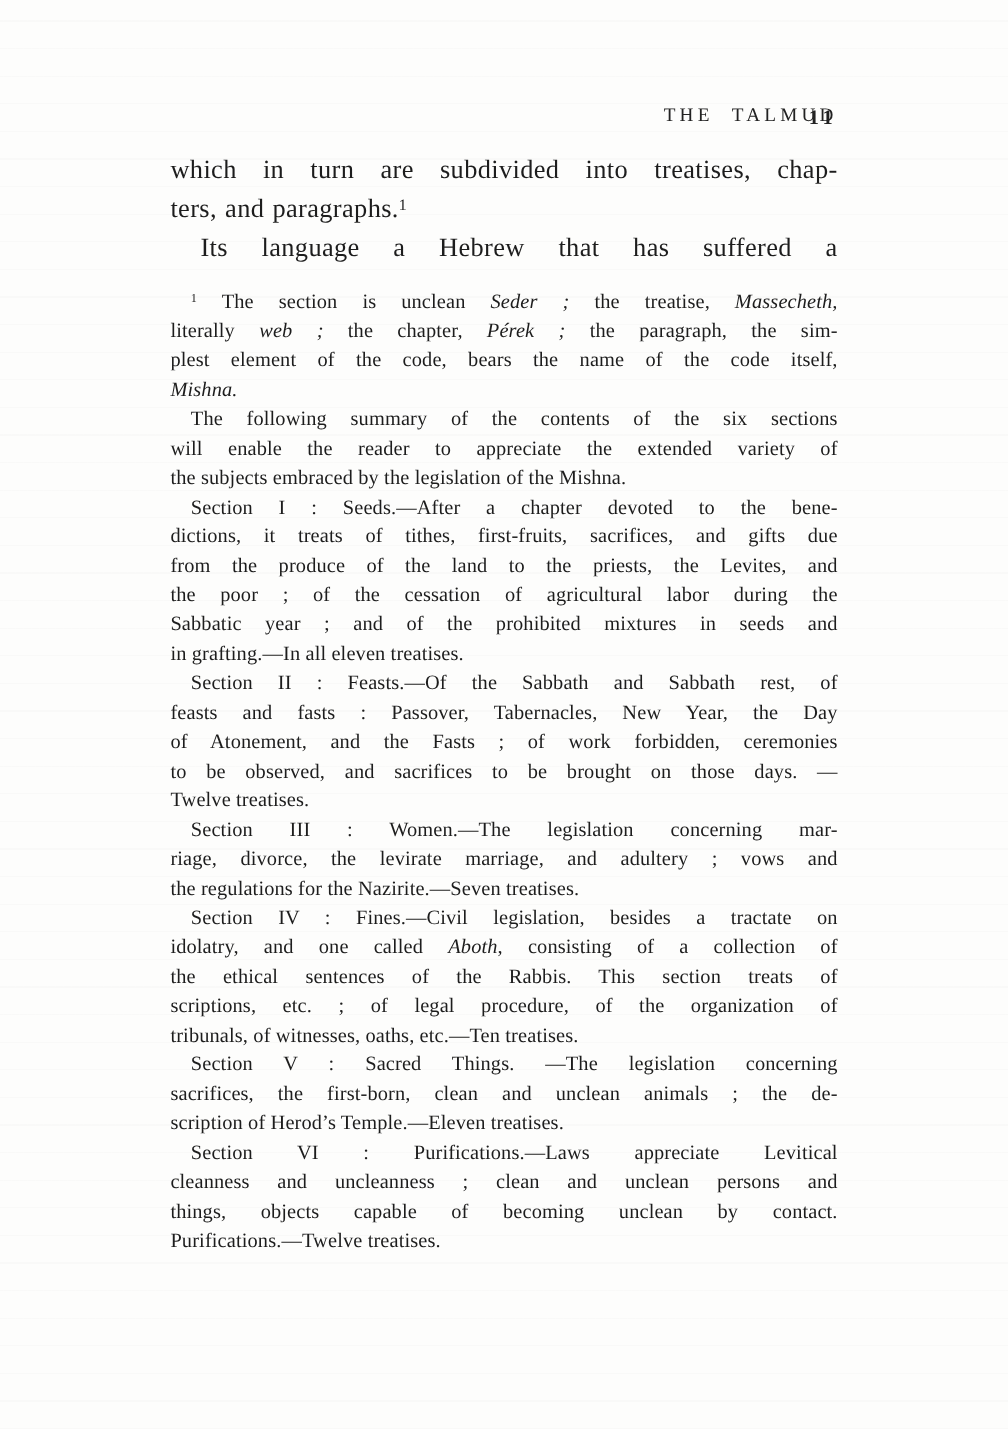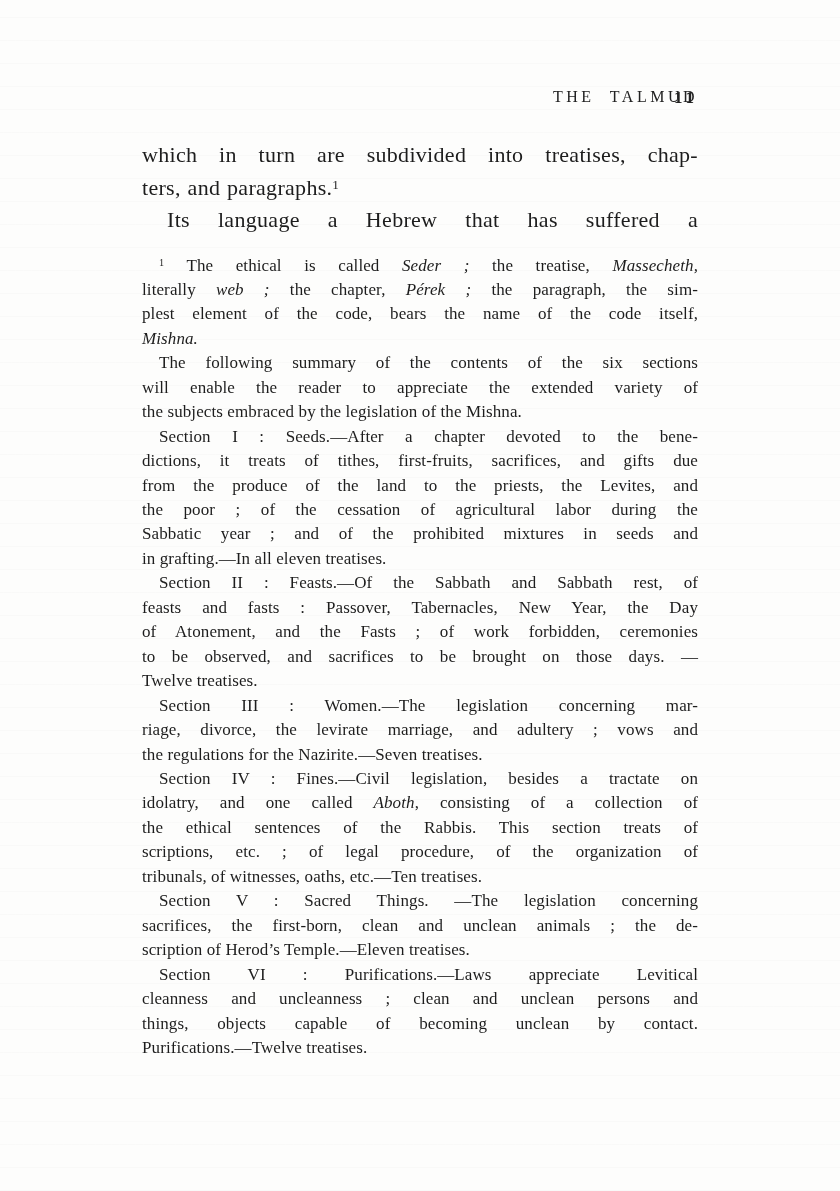--- a/index.html
+++ b/index.html
@@ -38,21 +38,21 @@
   }
   .running-head .page-num {
     position: absolute;
     right: 0;
     top: 0;
     font-size: 17px;
     letter-spacing: 4px;
     font-weight: bold;
   }
   .body-text {
-    margin-top: 34px;
+    margin-top: 20px;
     font-size: 22px;
     line-height: 32.5px;
     letter-spacing: 0.3px;
     word-spacing: 1px;
   }
   .footnote-text {
     margin-top: 17px;
     font-size: 17px;
     line-height: 24.45px;
     letter-spacing: 0.1px;
@@ -87,21 +87,21 @@
           <div class="line j"><span>which in turn are subdivided into treatises, chap-</span></div>
           <div class="line last"><span>ters, and paragraphs.</span><sup>1</sup></div>
         </div>
         <div>
           <div class="line j indent"><span>Its language a Hebrew that has suffered a</span></div>
         </div>
       </div>
 
     <div class="footnote-text">
         <div>
-          <div class="line j indent"><sup>1</sup><span> The ethical is called </span><i>Seder ;</i><span> the treatise, </span><i>Massecheth,</i></div>
+          <div class="line j indent"><sup>1</sup><span> The section is unclean </span><i>Seder ;</i><span> the treatise, </span><i>Massecheth,</i></div>
           <div class="line j"><span>literally </span><i>web ;</i><span> the chapter, </span><i>Pérek ;</i><span> the paragraph, the sim-</span></div>
           <div class="line j"><span>plest element of the code, bears the name of the code itself,</span></div>
           <div class="line last"><i>Mishna.</i></div>
         </div>
         <div>
           <div class="line j indent"><span>The following summary of the contents of the six sections</span></div>
           <div class="line j"><span>will enable the reader to appreciate the extended variety of</span></div>
           <div class="line last"><span>the subjects embraced by the legislation of the Mishna.</span></div>
         </div>
         <div>

